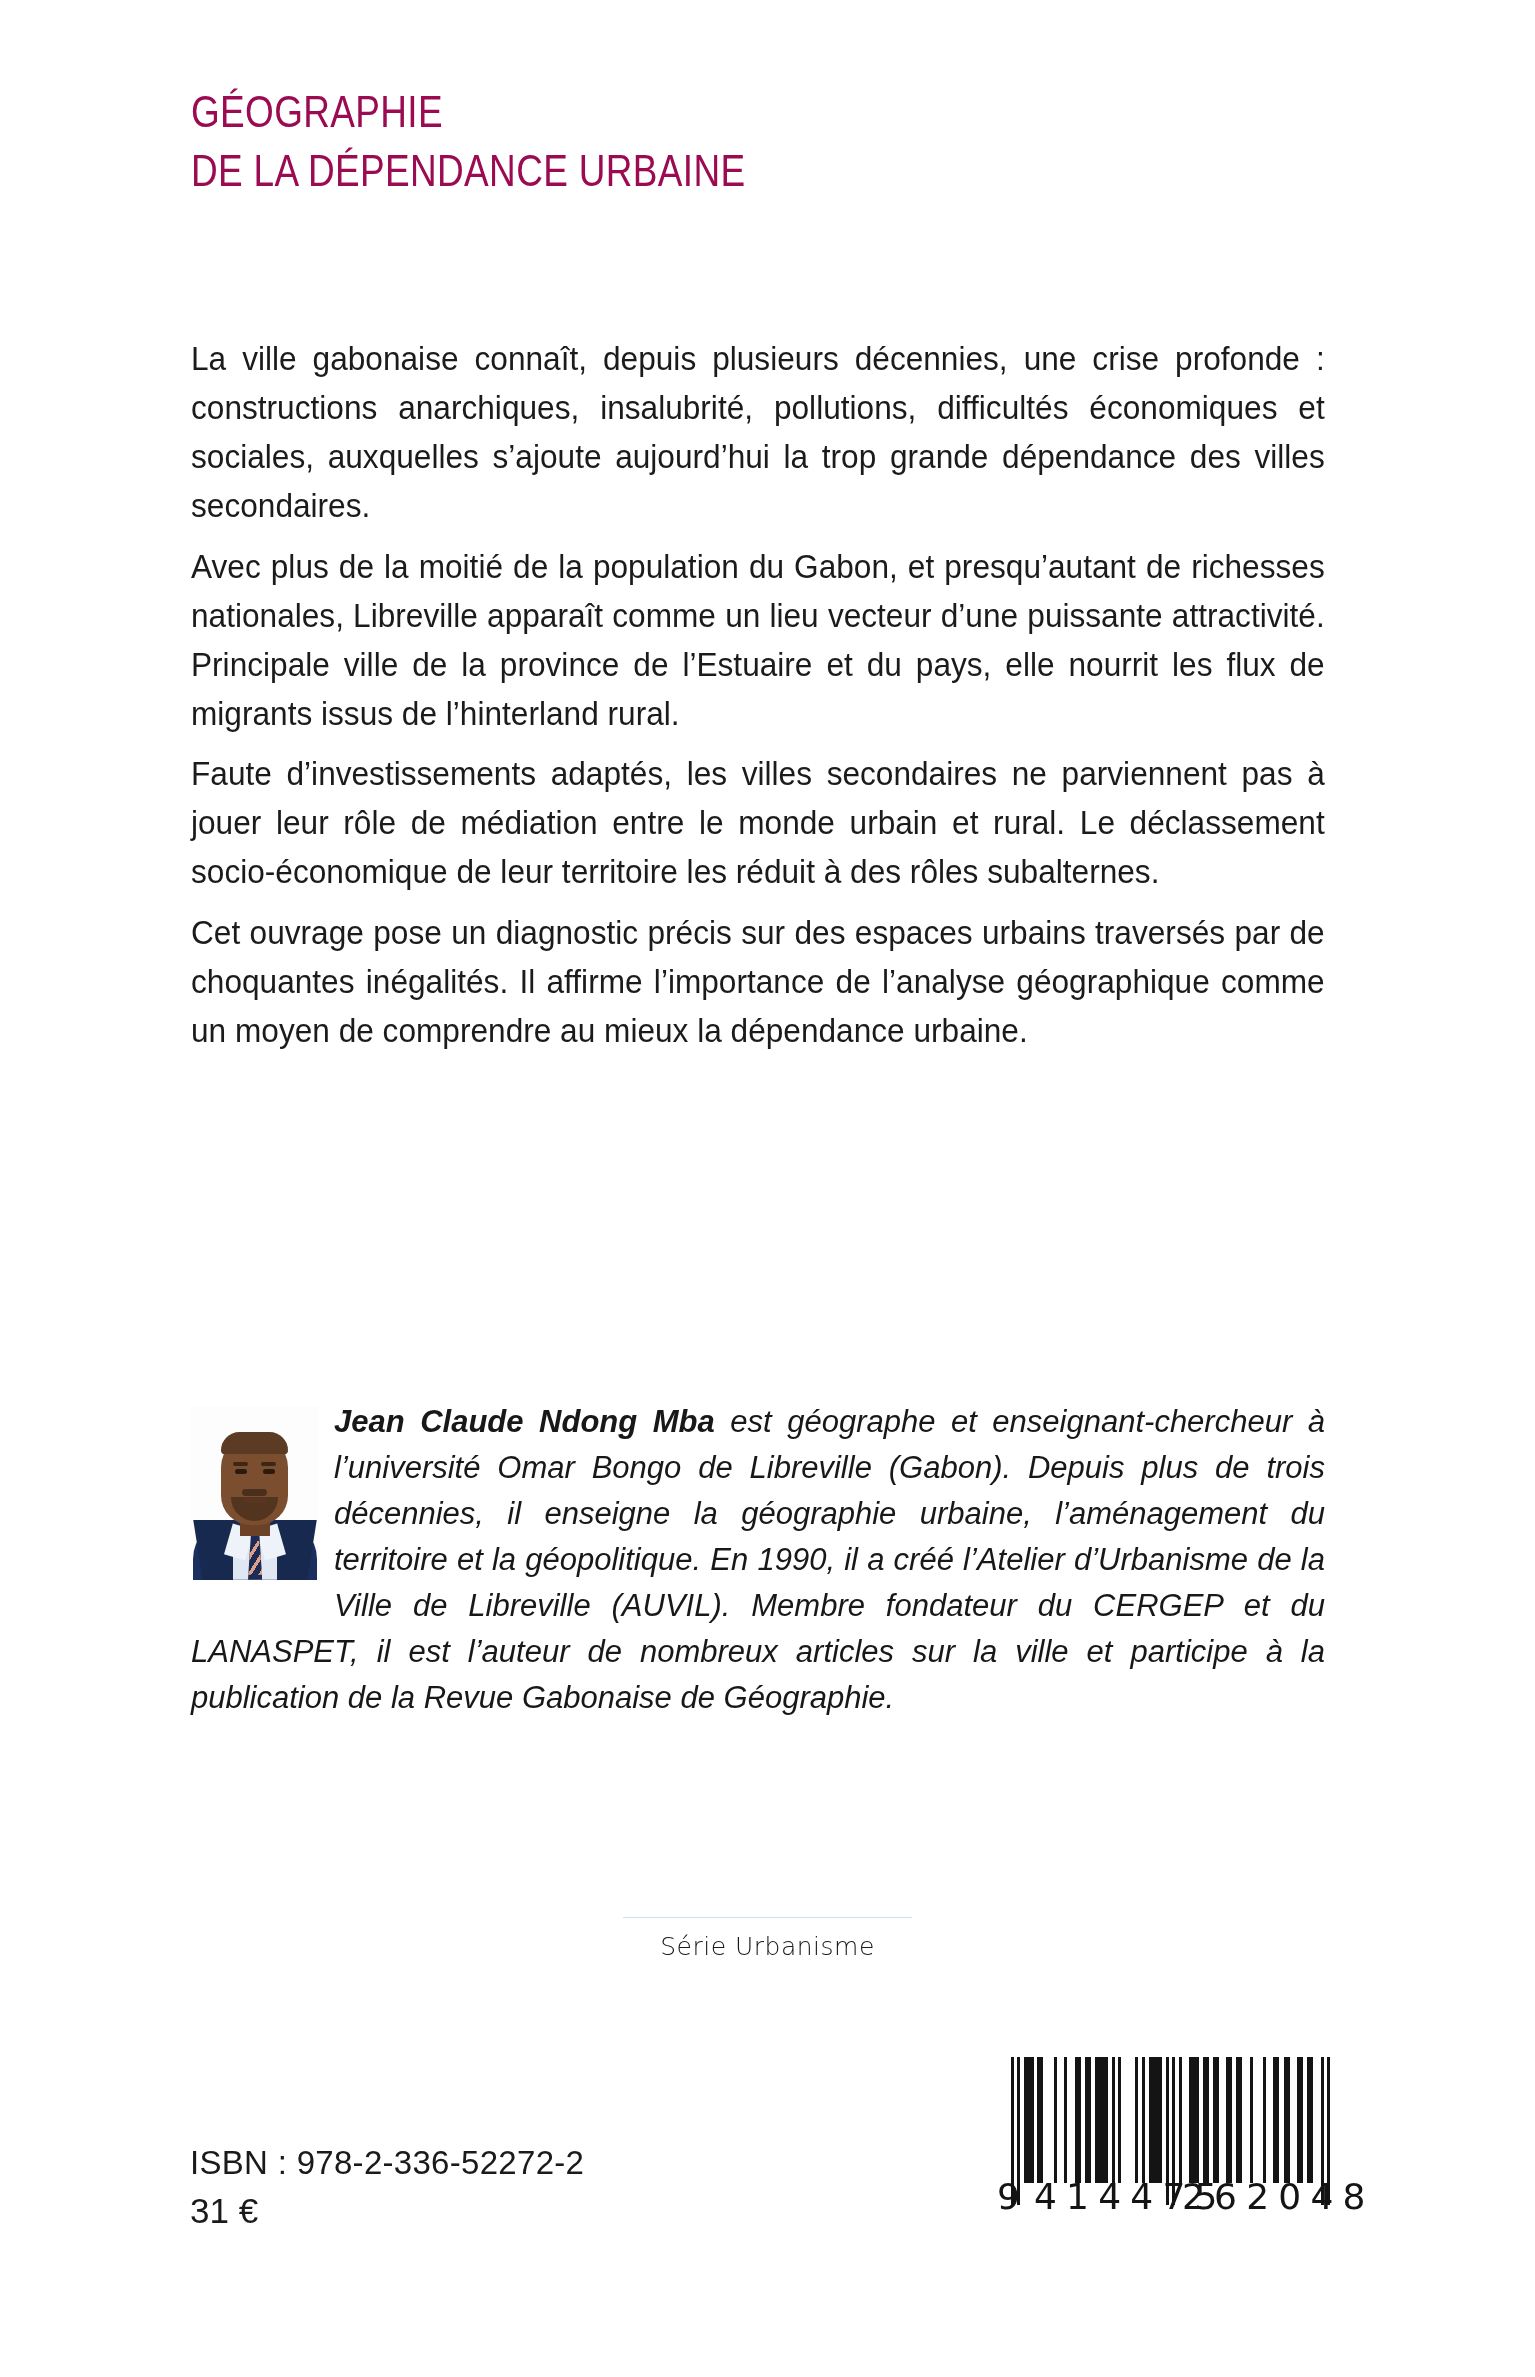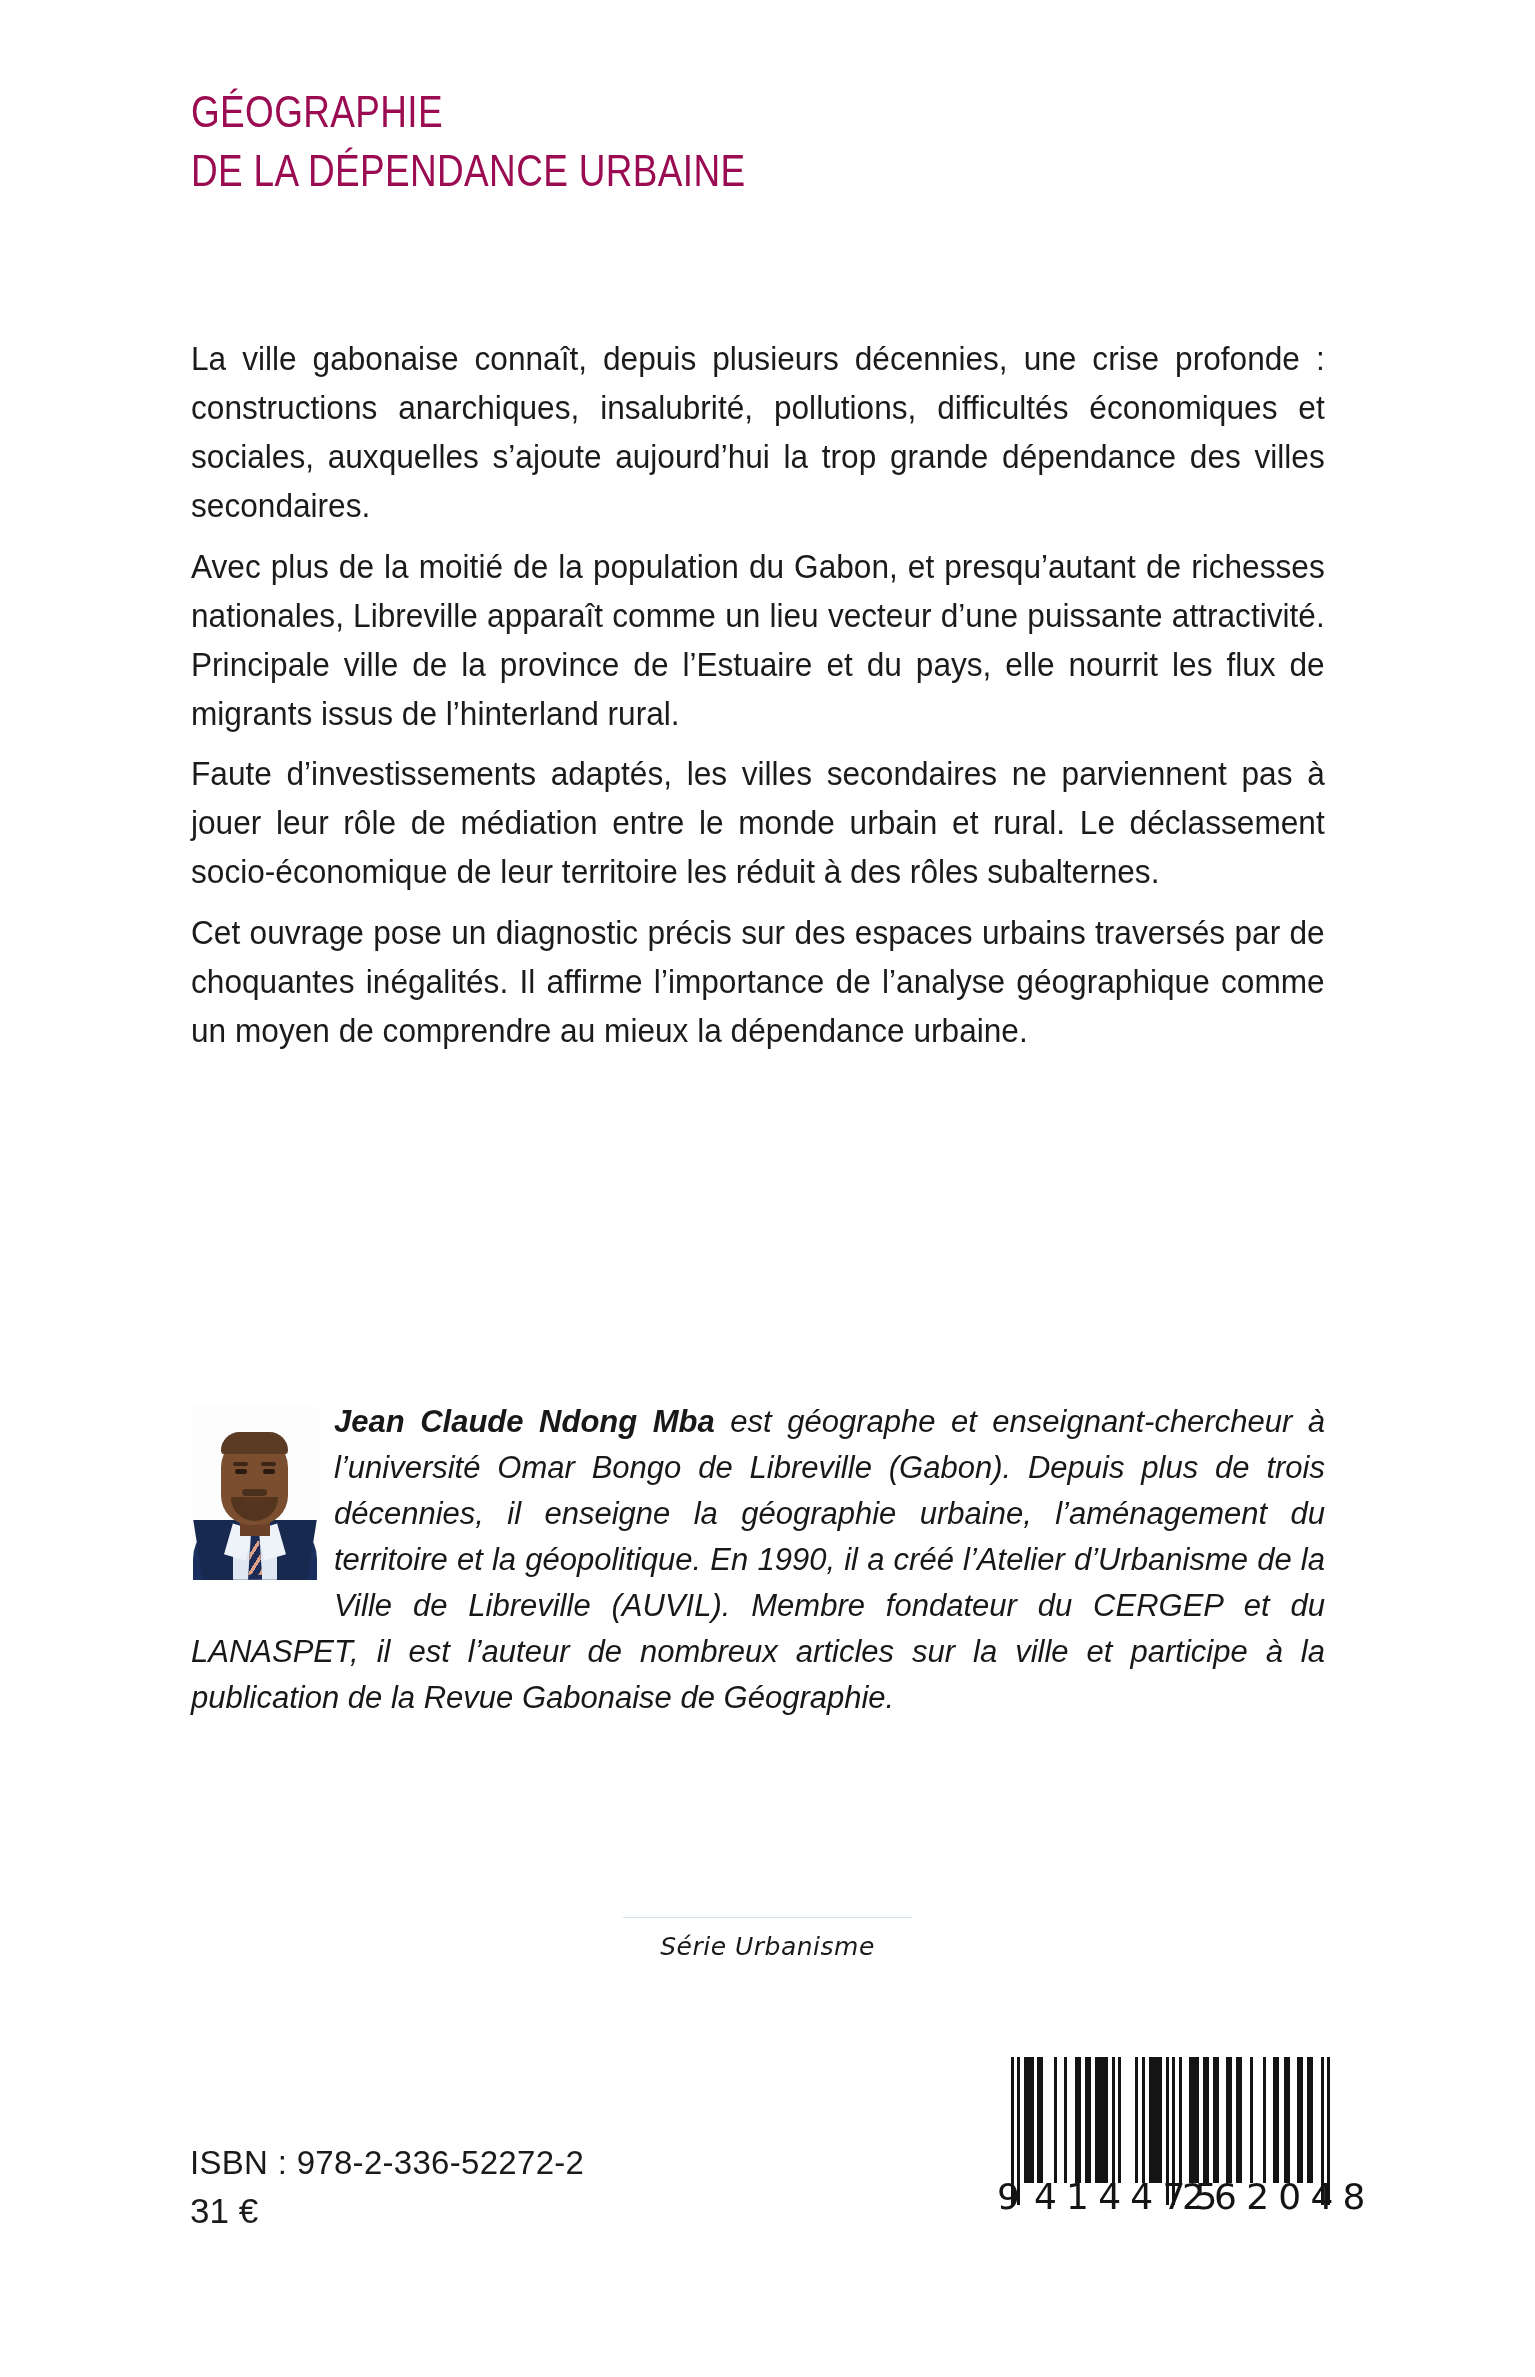--- a/index.html
+++ b/index.html
@@ -143,21 +143,20 @@
     padding: 0 5px 5px 5px;
     border-bottom: 1.7px solid #cfe0ea;
   }
   .series-rule {
     width: 289px;
     margin: 2.5px auto 0 auto;
     border-top: 1.7px solid #cfe0ea;
   }
   .series-sub {
     font-family: "DejaVu Sans", sans-serif;
-    font-style: italic;
     font-weight: 300;
     font-size: 25px;
     line-height: 35px;
     letter-spacing: 0.5px;
     color: #1a1a1a;
     margin-top: 11.7px;
   }
 
   
   .isbn {

